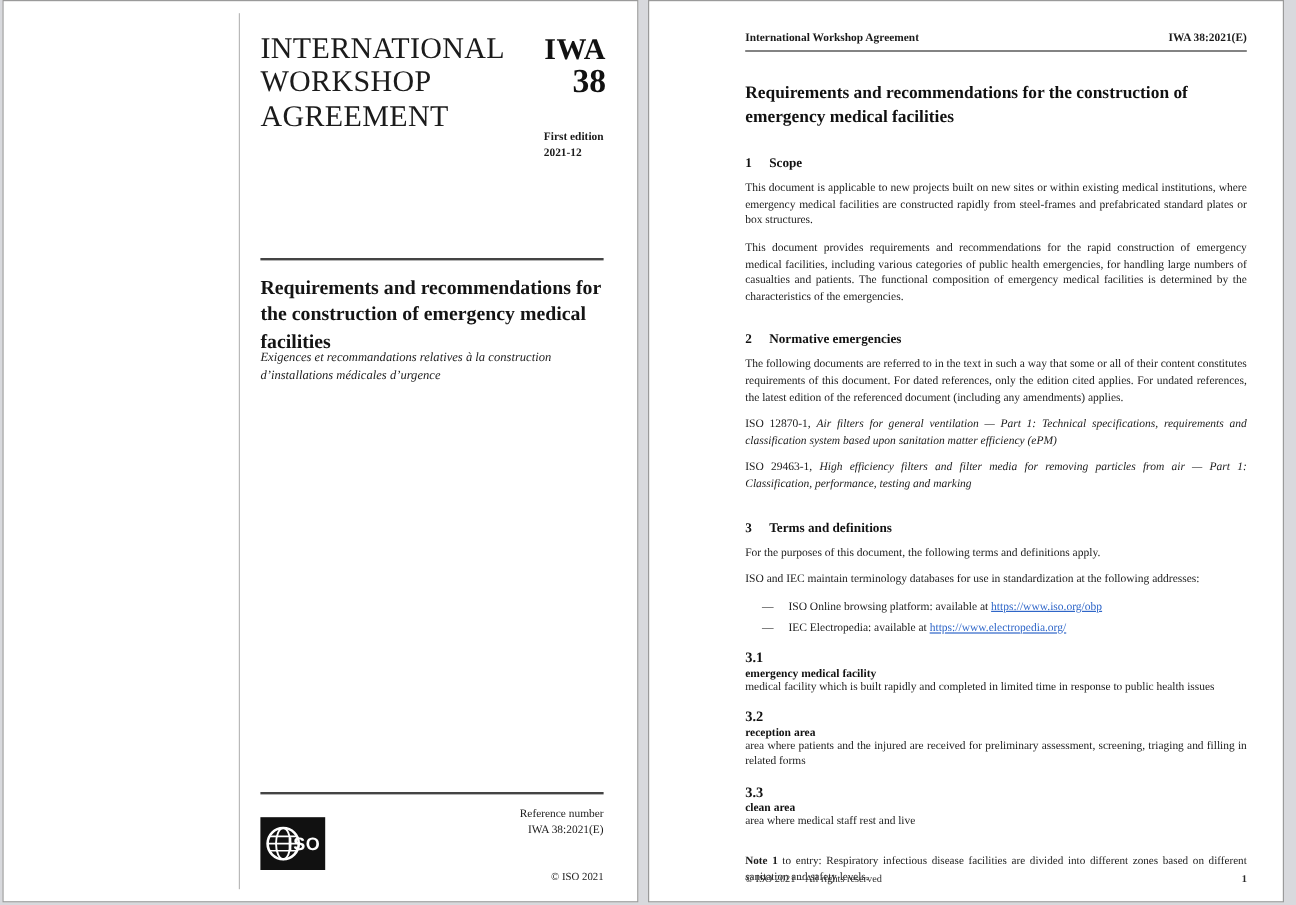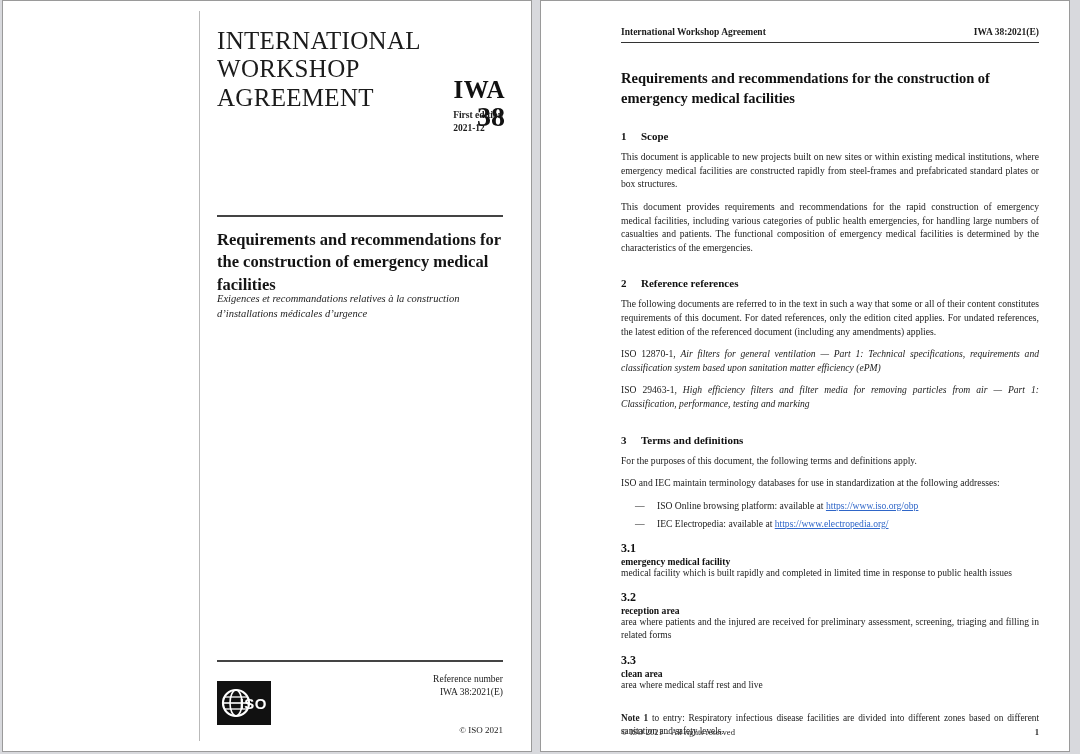--- a/index.html
+++ b/index.html
@@ -61,21 +61,20 @@
     right: 0;
     top: 2px;
     text-align: right;
   }
   .cover-code .code-main {
     font-size: 25px;
     font-weight: bold;
     letter-spacing: 0.5px;
     color: #111;
     line-height: 1.0;
-    margin-top: 48px;
   }
   .cover-code .code-num {
     font-size: 28px;
     font-weight: bold;
     color: #111;
     line-height: 1.1;
   }
   .cover-edition {
     position: absolute;
     right: 28px;
@@ -334,21 +333,21 @@
         <span class="num">1</span>
         <span>Scope</span>
       </div>
       <p class="para">This document is applicable to new projects built on new sites or within existing medical institutions, where emergency medical facilities are constructed rapidly from steel-frames and prefabricated standard plates or box structures.</p>
       <p class="para">This document provides requirements and recommendations for the rapid construction of emergency medical facilities, including various categories of public health emergencies, for handling large numbers of casualties and patients. The functional composition of emergency medical facilities is determined by the characteristics of the emergencies.</p>
 
       <div class="spacer-14"></div>
 
       <div class="clause">
         <span class="num">2</span>
-        <span>Reference references</span>
+        <span>Normative emergencies</span>
       </div>
       <p class="para">The following documents are referred to in the text in such a way that some or all of their content constitutes requirements of this document. For dated references, only the edition cited applies. For undated references, the latest edition of the referenced document (including any amendments) applies.</p>
       <p class="para"><span>ISO 12870-1, </span><span class="it">Air filters for general ventilation — Part 1: Technical specifications, requirements and classification system based upon sanitation matter efficiency (ePM)</span></p>
       <p class="para"><span>ISO 29463-1, </span><span class="it">High efficiency filters and filter media for removing particles from air — Part 1: Classification, performance, testing and marking</span></p>
 
       <div class="spacer-14"></div>
 
       <div class="clause">
         <span class="num">3</span>
         <span>Terms and definitions</span>

